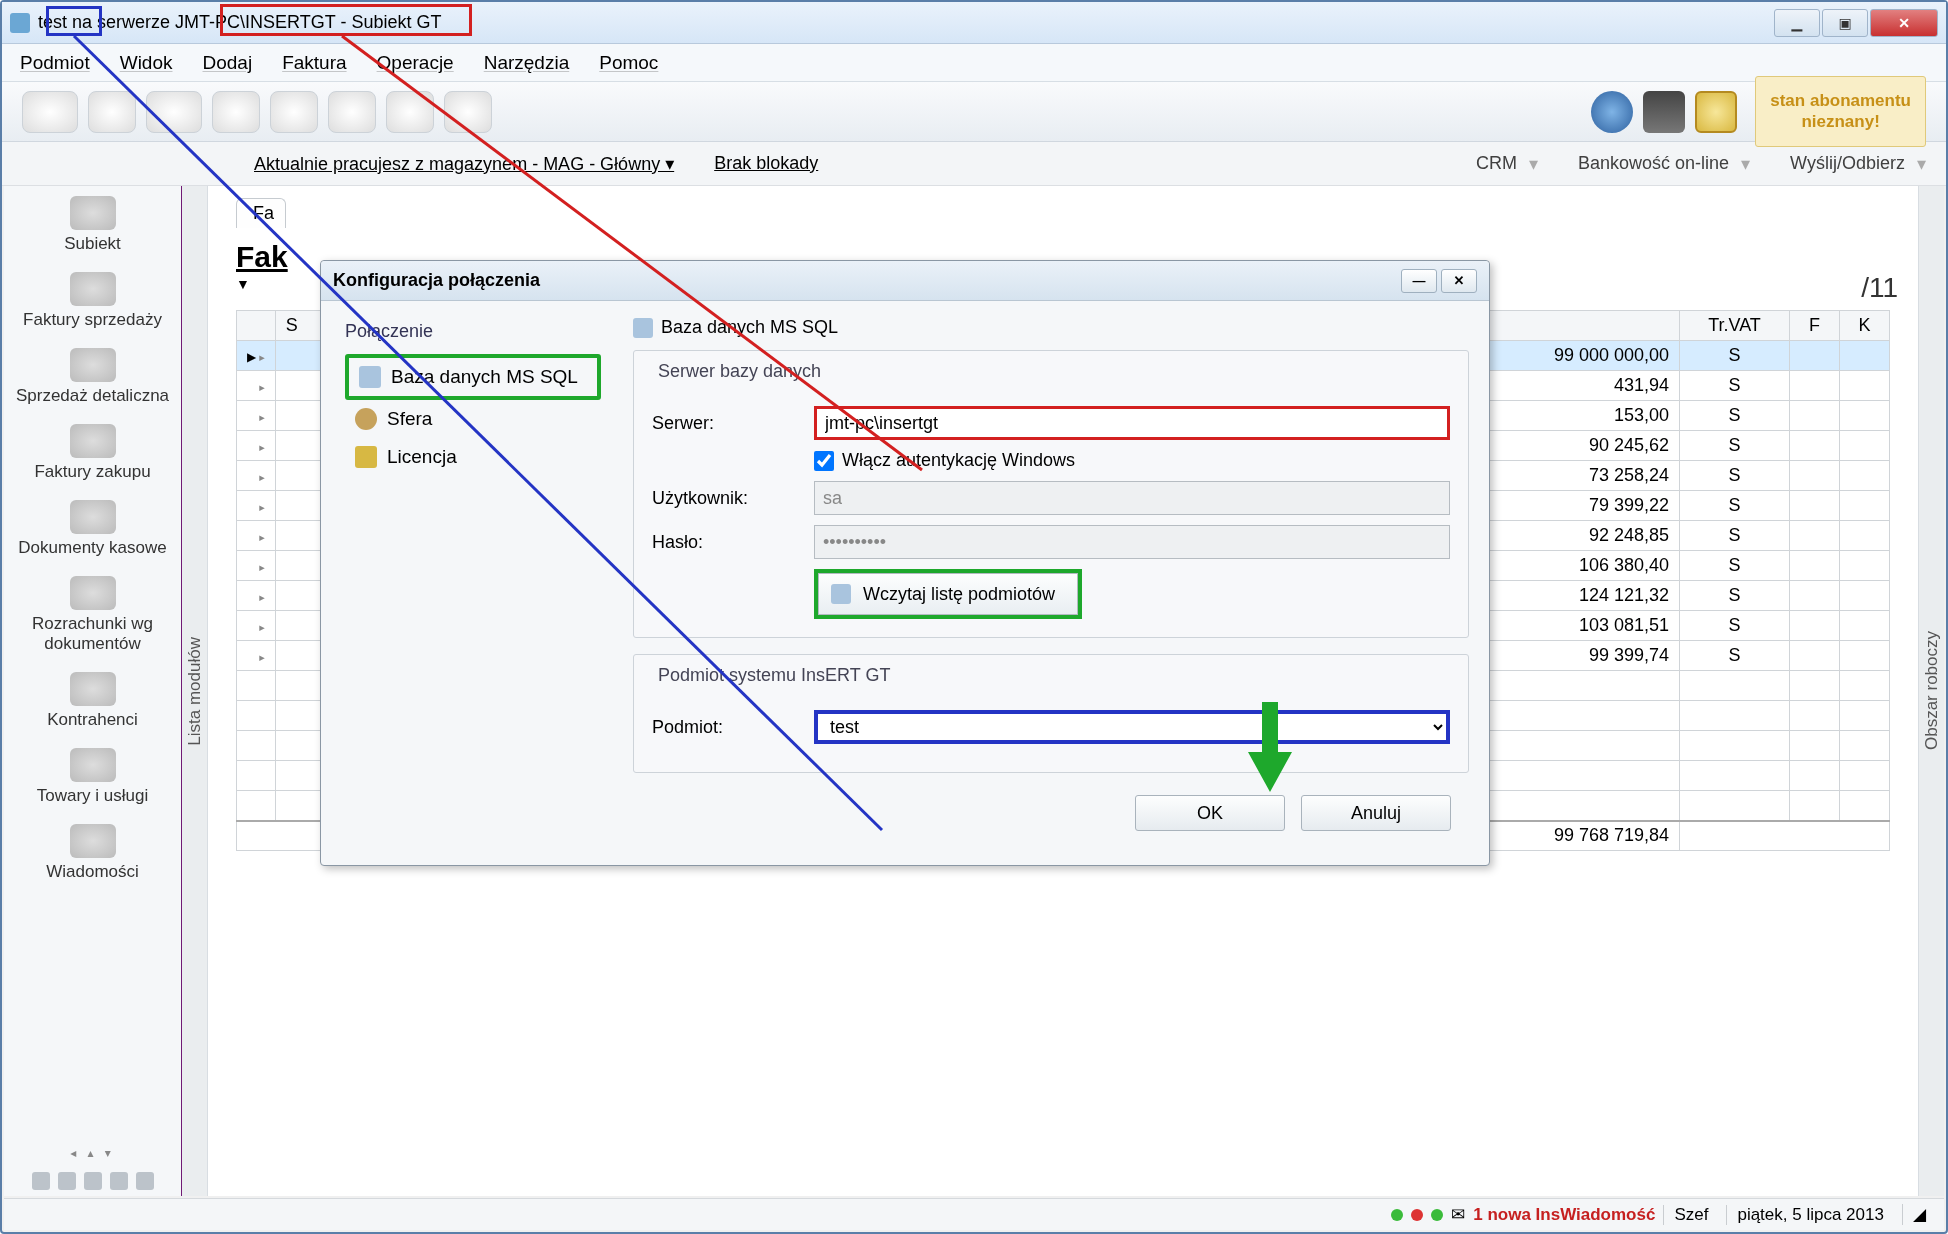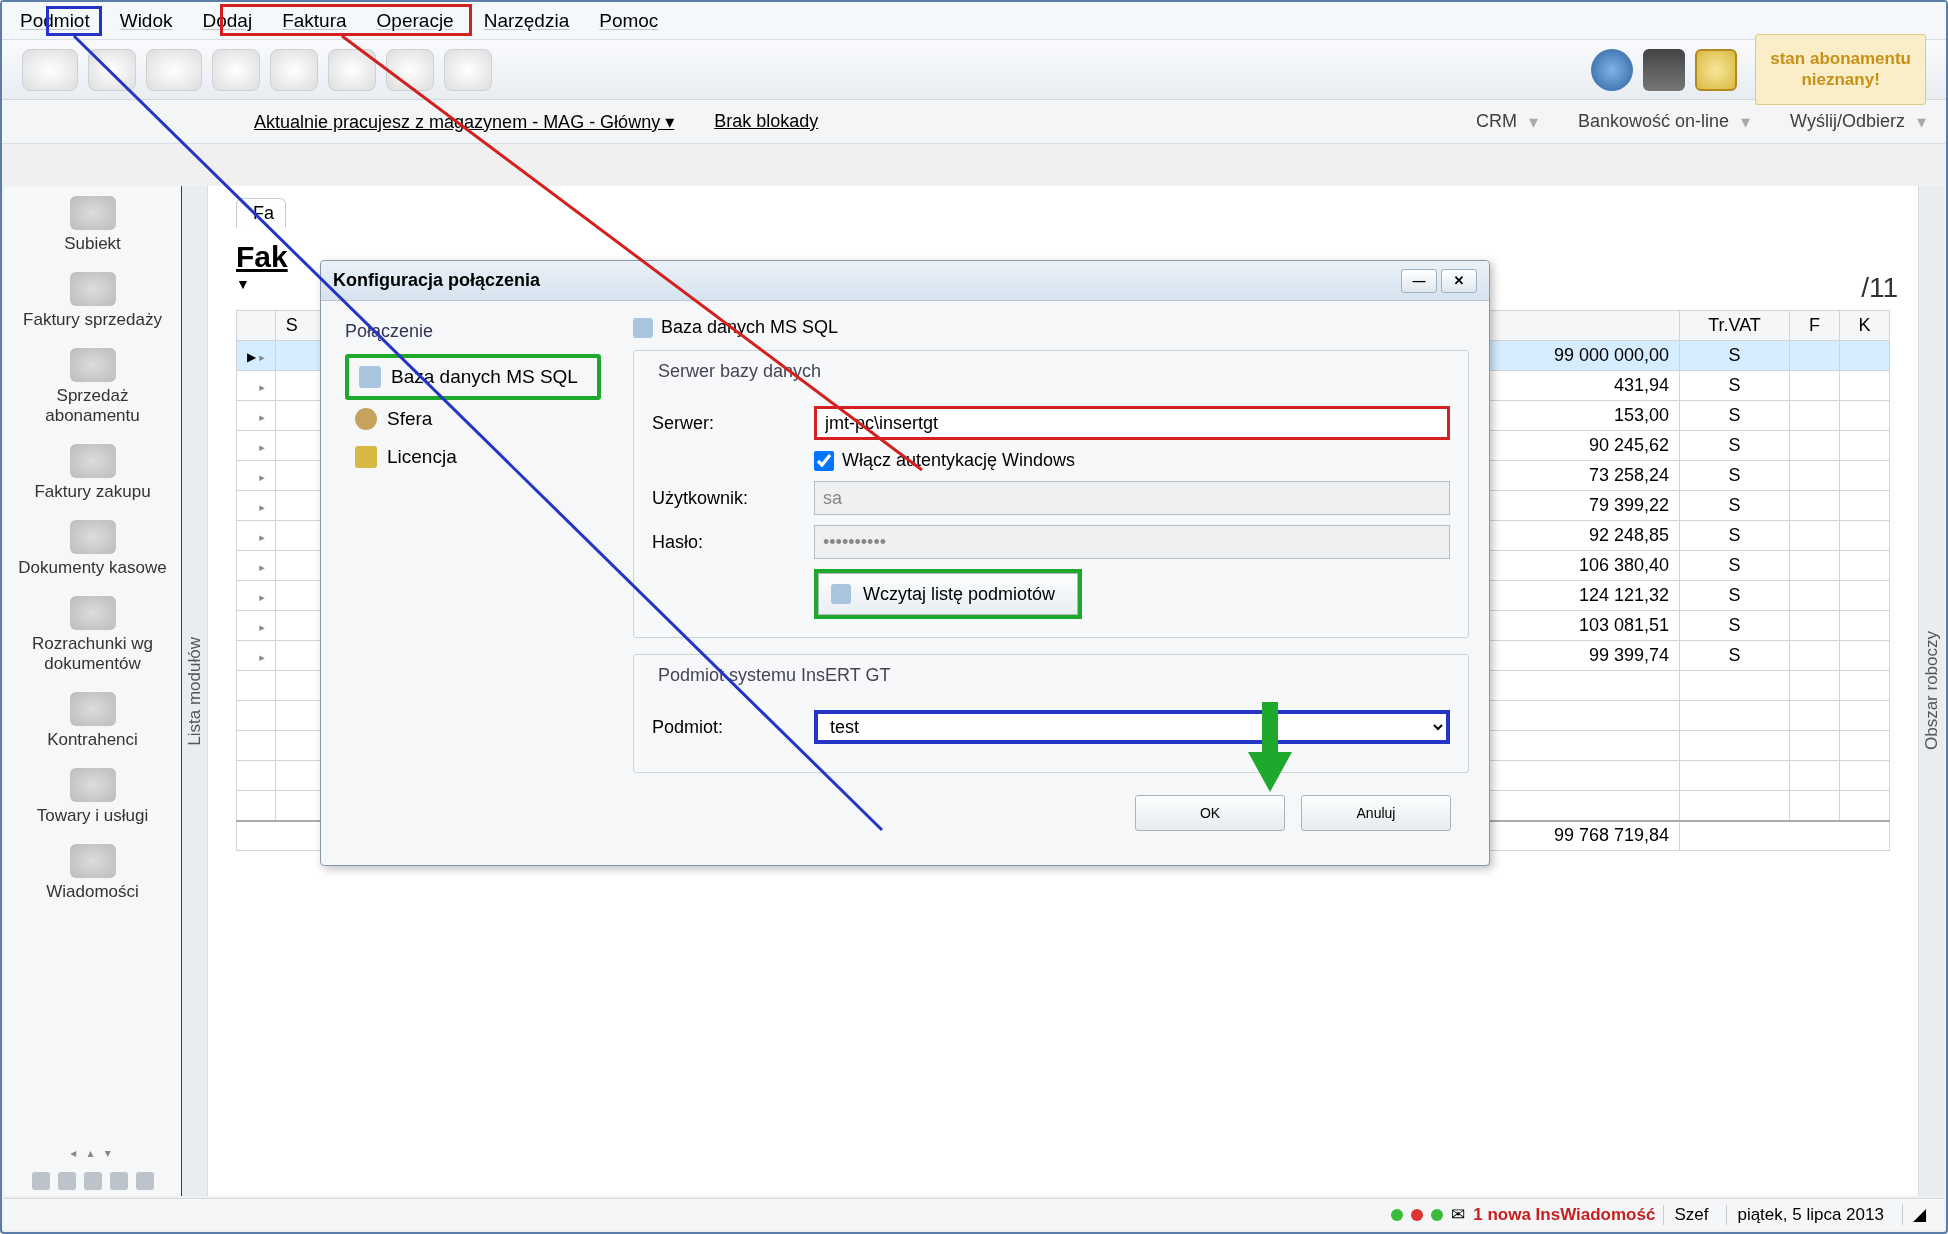--- a/index.html
+++ b/index.html
@@ -94,34 +94,45 @@
   .formrow input[type=text],.formrow input[type=password],.formrow select{ flex:1; height:34px; border:1px solid #b6bcc2; padding:0 8px; font-size:18px; background:#fff;}
   .formrow input[disabled]{ background:#eef0f2; color:#888;}
   .formrow.server input{ border:3px solid #d32020;}
   .formrow.podmiot select{ border:4px solid #2434c4;}
   .chkrow{ margin-left:162px; display:flex; align-items:center; gap:8px; font-size:18px;}
   .chkrow input{width:20px;height:20px;}
   .loadbtn-wrap{ margin-left:162px; border:4px solid #1ea82c; display:inline-block;}
   .loadbtn{ height:42px; background:linear-gradient(#fdfefe,#e9eef2); border:1px solid #b2bac1; padding:0 22px 0 12px; font-size:18px; display:flex; align-items:center; gap:12px;}
   .loadbtn .licon{width:20px;height:20px;background:#a9c4de;border-radius:3px;}
   .dlg-buttons{ display:flex; justify-content:flex-end; gap:16px; padding:6px 18px 18px;}
-  .dlg-buttons button{ width:150px; height:36px; font-size:14px; border:1px solid #a9b3bc; background:linear-gradient(#fdfefe,#e6ebef); border-radius:3px;}
+  .dlg-buttons button{ width:150px; height:36px; font-size:18px; border:1px solid #a9b3bc; background:linear-gradient(#fdfefe,#e6ebef); border-radius:3px;}
 
   
   .ann-box{ position:absolute; border:3px solid; pointer-events:none; }
   .ann-blue{ border-color:#2434c4;}
   .ann-red{ border-color:#d32020;}
   svg.annlines{ position:absolute; top:0; left:0; width:100%; height:100%; pointer-events:none;}
   .big-green-arrow{ position:absolute; }
 </style>
 </head>
 <body>
 
 <div class="window">
 
+  <div class="titlebar">
+    <div class="icon"></div>
+    <div class="title">
+      <span>test</span><span> na serwerze </span><span>JMT-PC\INSERTGT</span><span> - Subiekt GT</span>
+    </div>
+    <div class="winbtns">
+      <div class="winbtn min"></div>
+      <div class="winbtn max"></div>
+      <div class="winbtn close"></div>
+    </div>
+  </div>
 
   <div class="menubar">
     <span>Podmiot</span>
     <span>Widok</span>
     <span>Dodaj</span>
     <span>Faktura</span>
     <span>Operacje</span>
     <span>Narzędzia</span>
     <span>Pomoc</span>
   </div>
@@ -165,21 +176,21 @@
       <div class="navitem">
           <div class="nicon"></div>
           <div>Subiekt</div>
         </div>
       <div class="navitem">
           <div class="nicon"></div>
           <div>Faktury sprzedaży</div>
         </div>
       <div class="navitem">
           <div class="nicon"></div>
-          <div>Sprzedaż abonamentu</div>
+          <div>Sprzedaż detaliczna</div>
         </div>
       <div class="navitem">
           <div class="nicon"></div>
           <div>Faktury zakupu</div>
         </div>
       <div class="navitem">
           <div class="nicon"></div>
           <div>Dokumenty kasowe</div>
         </div>
       <div class="navitem">

